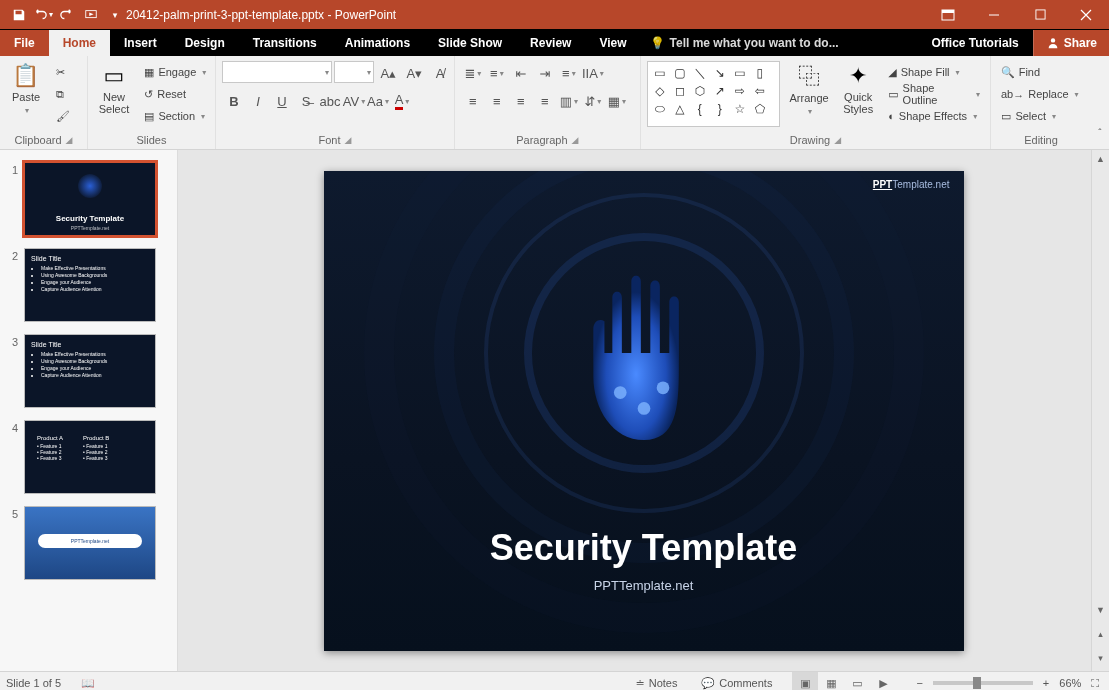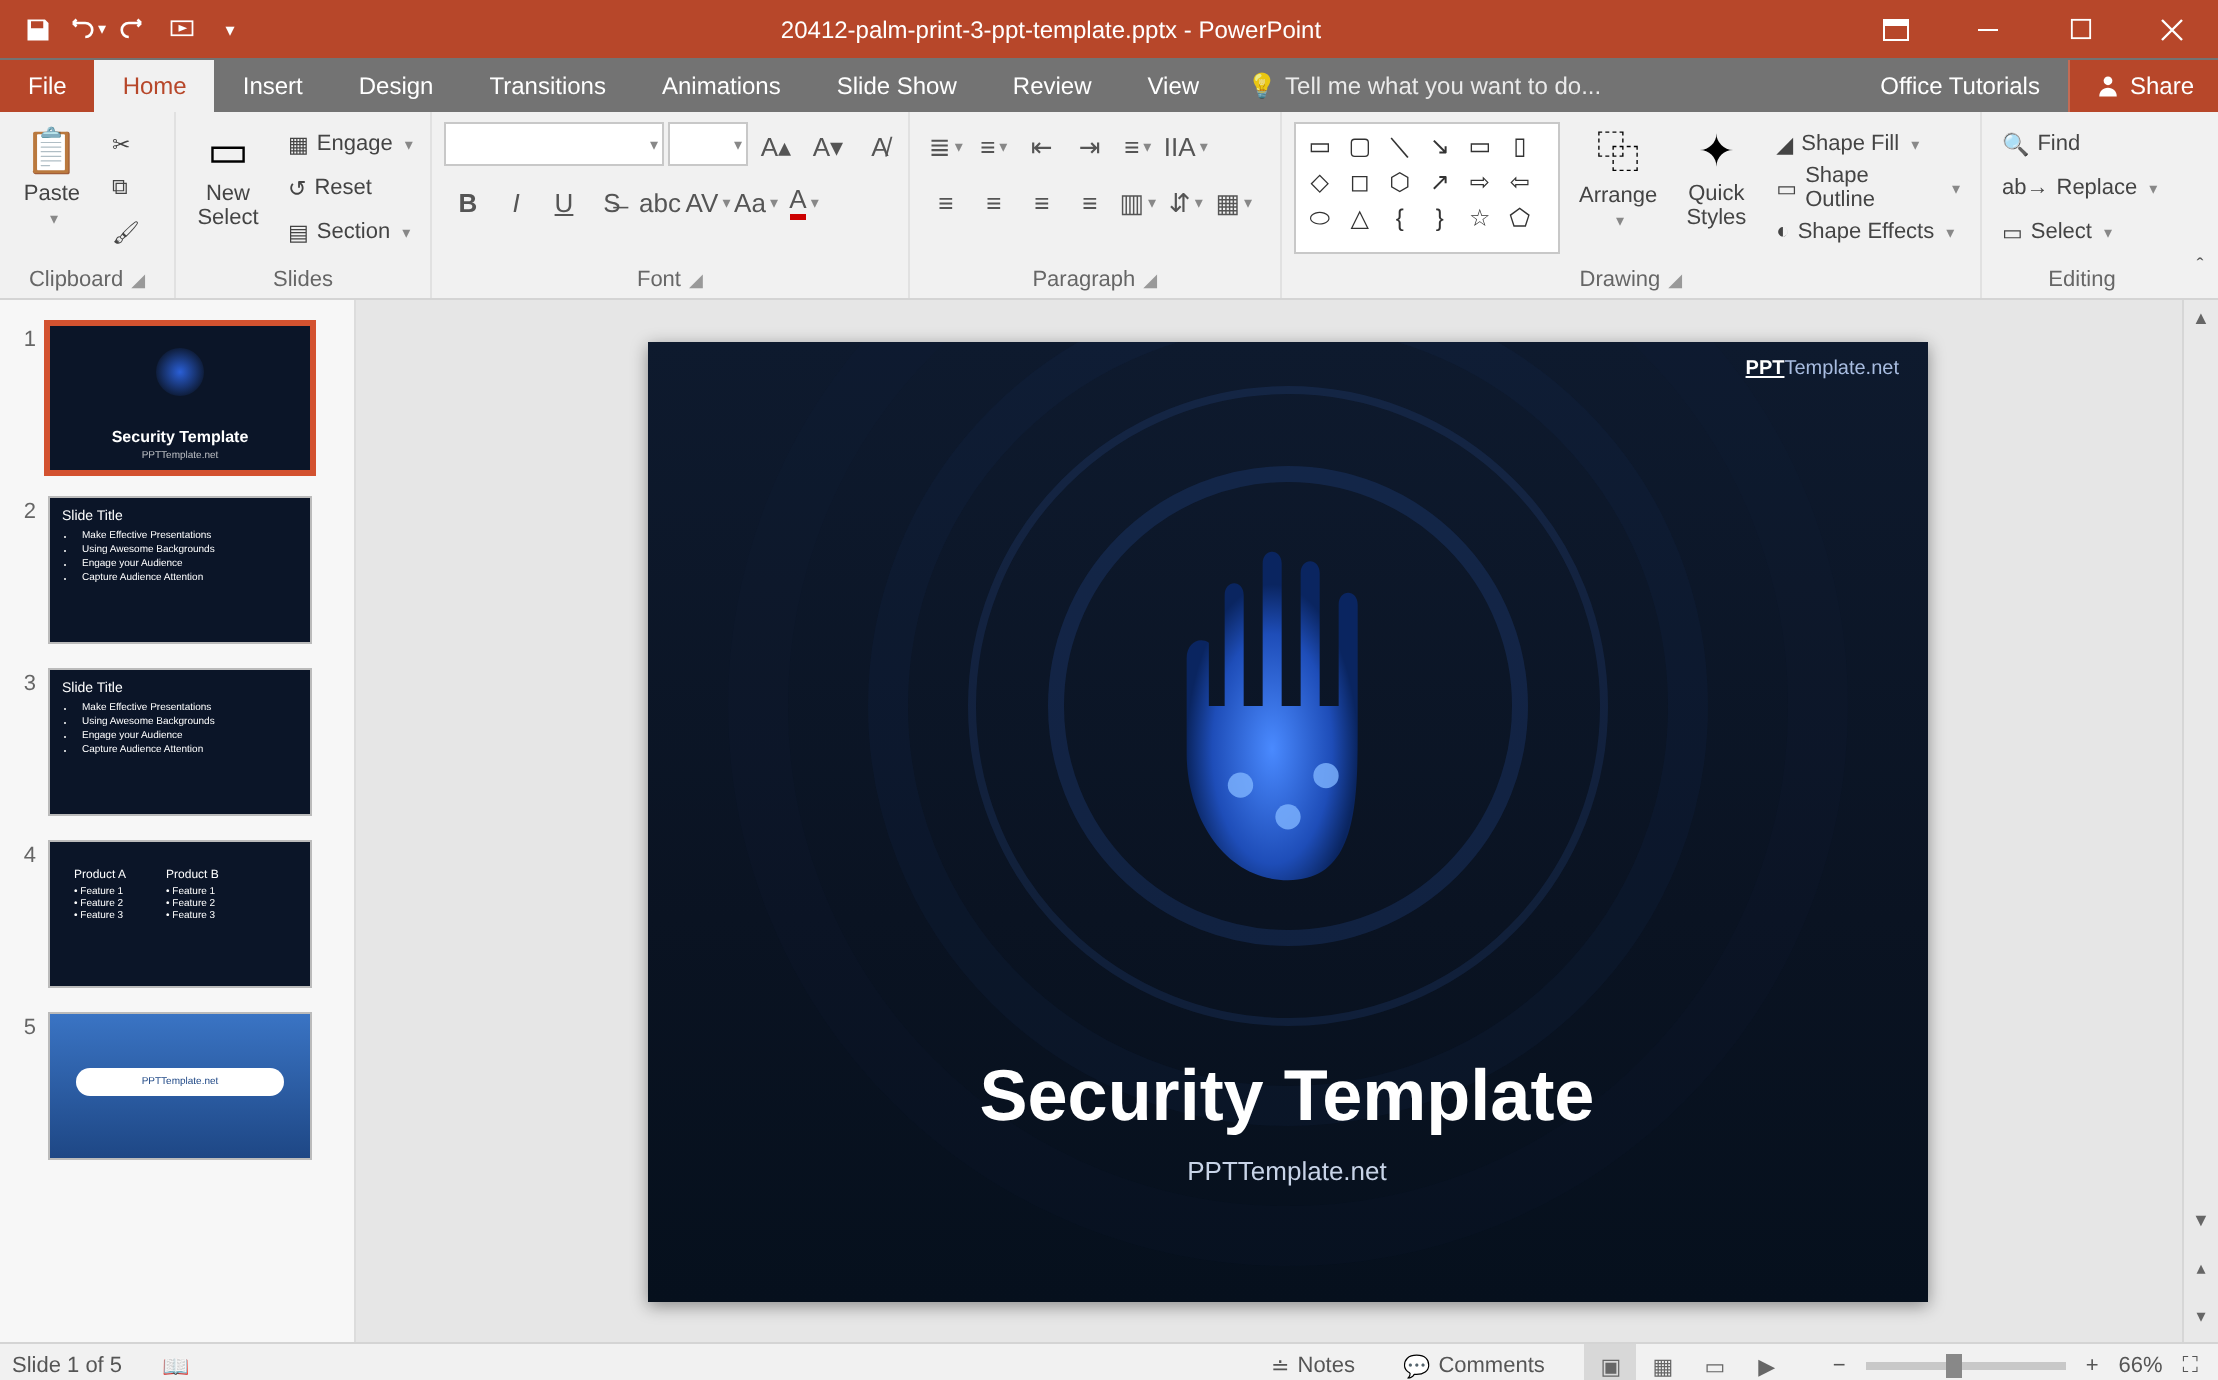--- a/index.html
+++ b/index.html
@@ -2,26 +2,26 @@
 <html><head>
 <meta charset="utf-8">
 <style>
 * { margin:0; padding:0; box-sizing:border-box; font-family:"Segoe UI",Arial,sans-serif; }
 body { width:1109px; height:690px; background:#fff; overflow:hidden; font-size:12px; }
 
 
 .titlebar { height:29px; background:#B7472A; display:flex; align-items:center; color:#fff; }
 .qat { display:flex; gap:2px; padding-left:8px; align-items:center; }
 .qat-btn { width:22px; height:22px; display:flex; align-items:center; justify-content:center; cursor:pointer; }
-.title-text { flex:1; text-align:center; font-size:12px; font-weight:400; white-space:nowrap; }
+.title-text { flex:1; font-size:12px; font-weight:400; white-space:nowrap; }
 .win-ctrls { display:flex; }
 .win-btn { width:46px; height:29px; display:flex; align-items:center; justify-content:center; cursor:pointer; }
 
 
-.ribbon-tabs { height:27px; background:#737373; display:flex; align-items:center; color:#fff; padding-left:0; }
+.ribbon-tabs { height:27px; background:#000000; display:flex; align-items:center; color:#fff; padding-left:0;font-weight:bold; }
 .file-tab { background:#B7472A; color:#fff; padding:6px 14px; font-size:12px; cursor:pointer; }
 .rtab { padding:6px 14px; font-size:12px; cursor:pointer; color:#fff; }
 .rtab.active { background:#f1f1f1; color:#B7472A; }
 .ribbon-right { margin-left:auto; display:flex; align-items:center; }
 .tellme { color:#fff; opacity:.85; font-size:12px; padding:6px 10px; display:flex; align-items:center; gap:4px; }
 .share-btn { background:#B7472A; color:#fff; padding:6px 12px; cursor:pointer; display:flex; align-items:center; gap:4px; border-left:1px solid rgba(255,255,255,.2);}
 
 
 .ribbon { height:94px; background:#f1f1f1; border-bottom:1px solid #d4d4d4; display:flex; }
 .rgroup { border-right:1px solid #e1e1e1; padding:2px 6px; display:flex; flex-direction:column; justify-content:space-between; }

